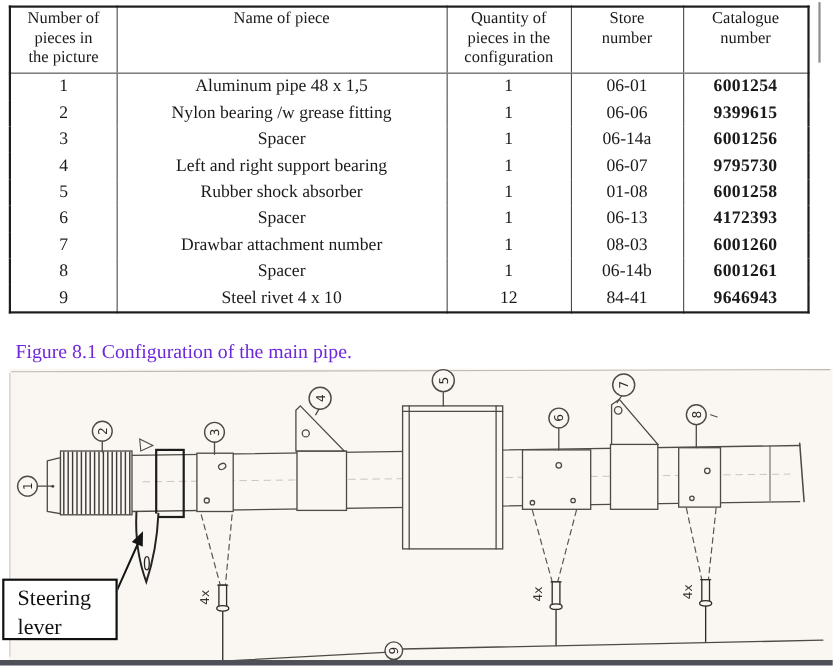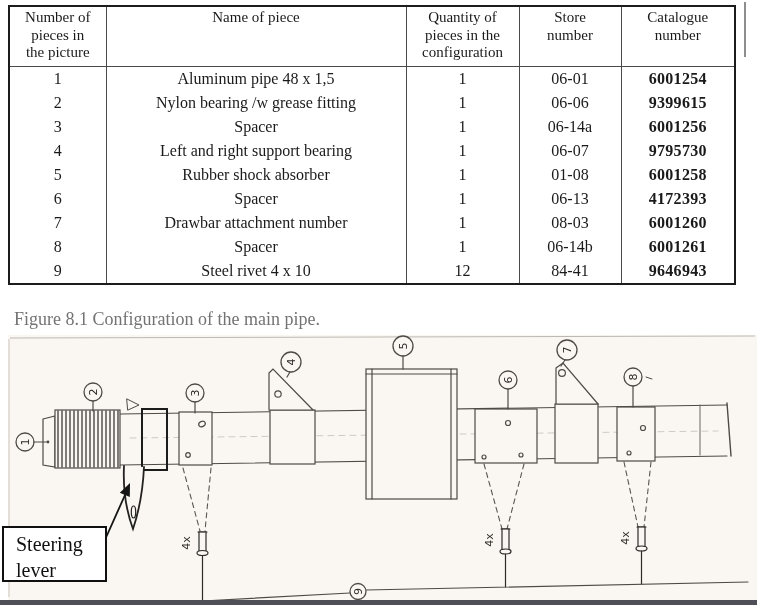--- a/index.html
+++ b/index.html
@@ -25,21 +25,21 @@
     height:57px; vertical-align:top; padding-top:2px;
     font-weight:normal; font-size:15px; line-height:1.18;
     white-space:pre-line;
   }
   table.parts tbody td { height:24px; font-size:16px; line-height:1; }
   table.parts tbody td.cat { font-weight:bold; letter-spacing:0.3px; }
 
   
   .caption {
     position:absolute; left:14px; top:309px;
-    font-size:18px; color:#737373;
+    font-size:18px; color:#6d28d9;
   }
 
   
   .figure { position:absolute; left:0; top:335px; width:621px; height:272px; }
   .figure svg { position:absolute; left:0; top:0; }
 
   .steering-label {
     position:absolute; left:2px; top:191px;
     width:89px; height:49px;
     background:#ffffff; border:2px solid #101010;

